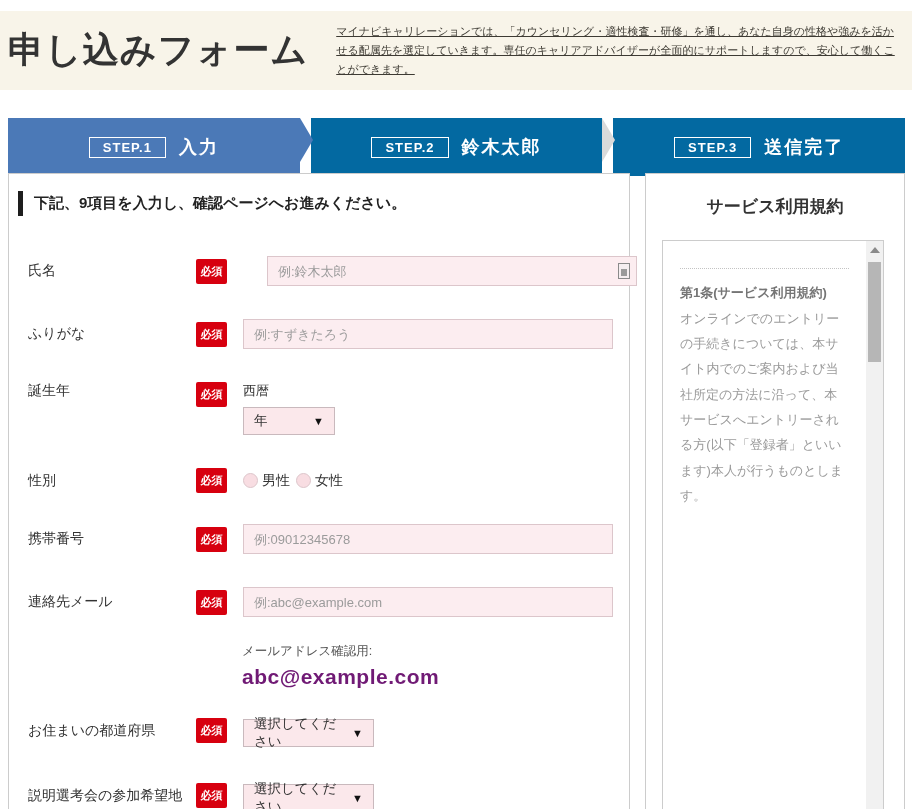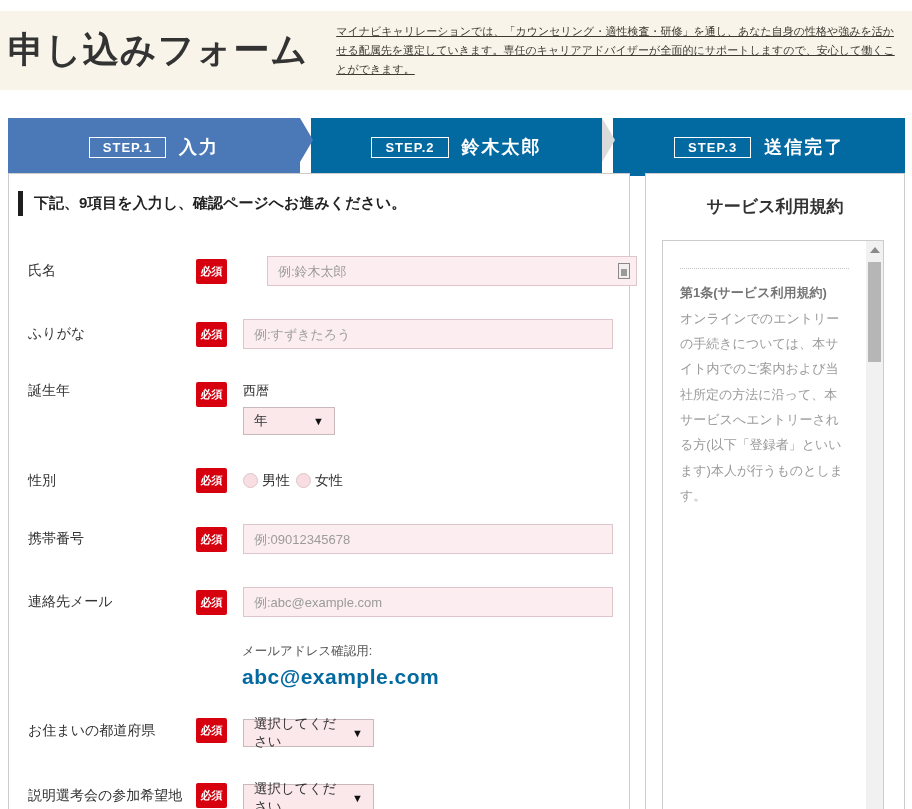--- a/index.html
+++ b/index.html
@@ -60,21 +60,21 @@
   .select-year { width:92px; }
   .select-wide { width:131px; }
 
   .radio-group { display:flex; align-items:center; font-size:14px; color:#333; }
   .radio-circle { width:15px; height:15px; border-radius:50%; background:#f8dde2;
                   border:1px solid #ddc6cb; display:inline-block; margin-right:4px; flex:none; }
   .radio-opt { display:flex; align-items:center; margin-right:6px; }
 
   .confirm-block { padding-left:224px; margin-bottom:25px; }
   .confirm-caption { font-size:12.5px; color:#555; margin-bottom:5px; }
-  .confirm-value { font-size:21px; font-weight:bold; color:#0369a1; letter-spacing:0.5px; }
+  .confirm-value { font-size:21px; font-weight:bold; color:#701a75; letter-spacing:0.5px; }
 
   
   .terms-title { text-align:center; font-size:17px; font-weight:bold; color:#333; margin-top:21px; }
   .terms-box { position:relative; margin:22px 20px 0 16px; height:999px; border:1px solid #ccc;
                background:#fff; overflow:hidden; padding:14px 34px 0 17px; }
   .terms-box p { font-size:13px; line-height:1.95; color:#9a9a9a; }
   .terms-box h4 { font-size:13px; line-height:1.9; color:#757575; font-weight:bold; margin:0; }
   .t-divider { border-top:1px dotted #c3c3c3; margin:13px 0 12px 0; }
   .terms-scrollbar { position:absolute; top:0; right:0; bottom:0; width:17px; background:#f1f1f1; }
   .scroll-up-btn { height:17px; display:flex; align-items:center; justify-content:center; }

